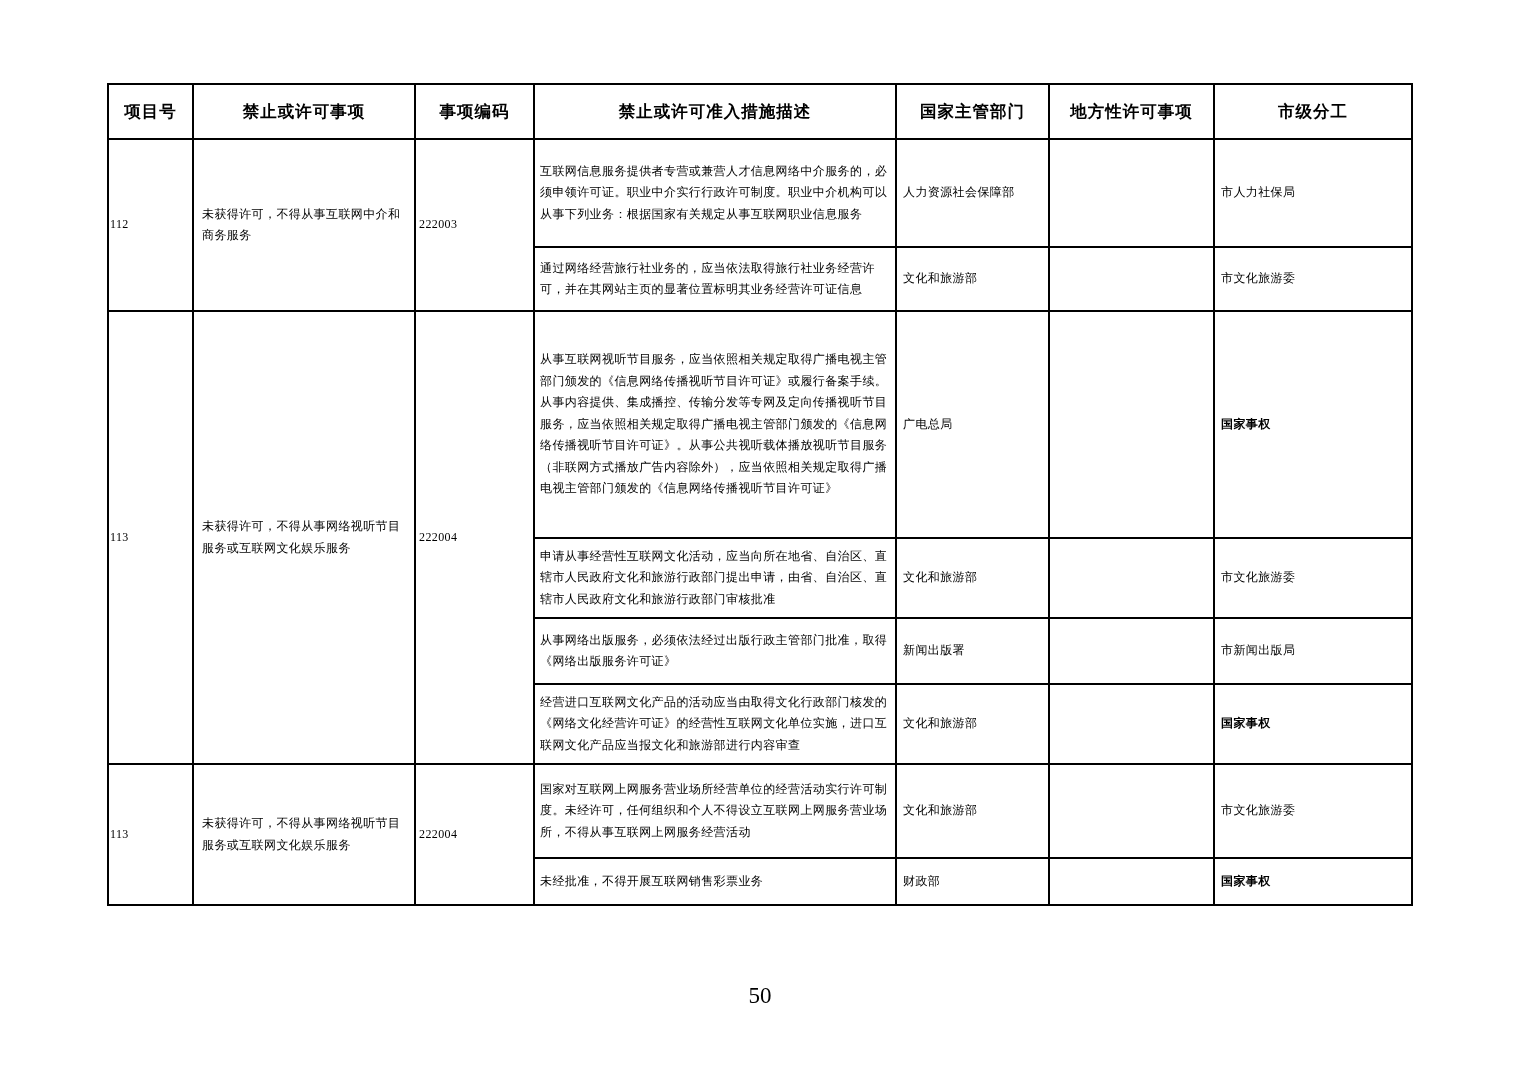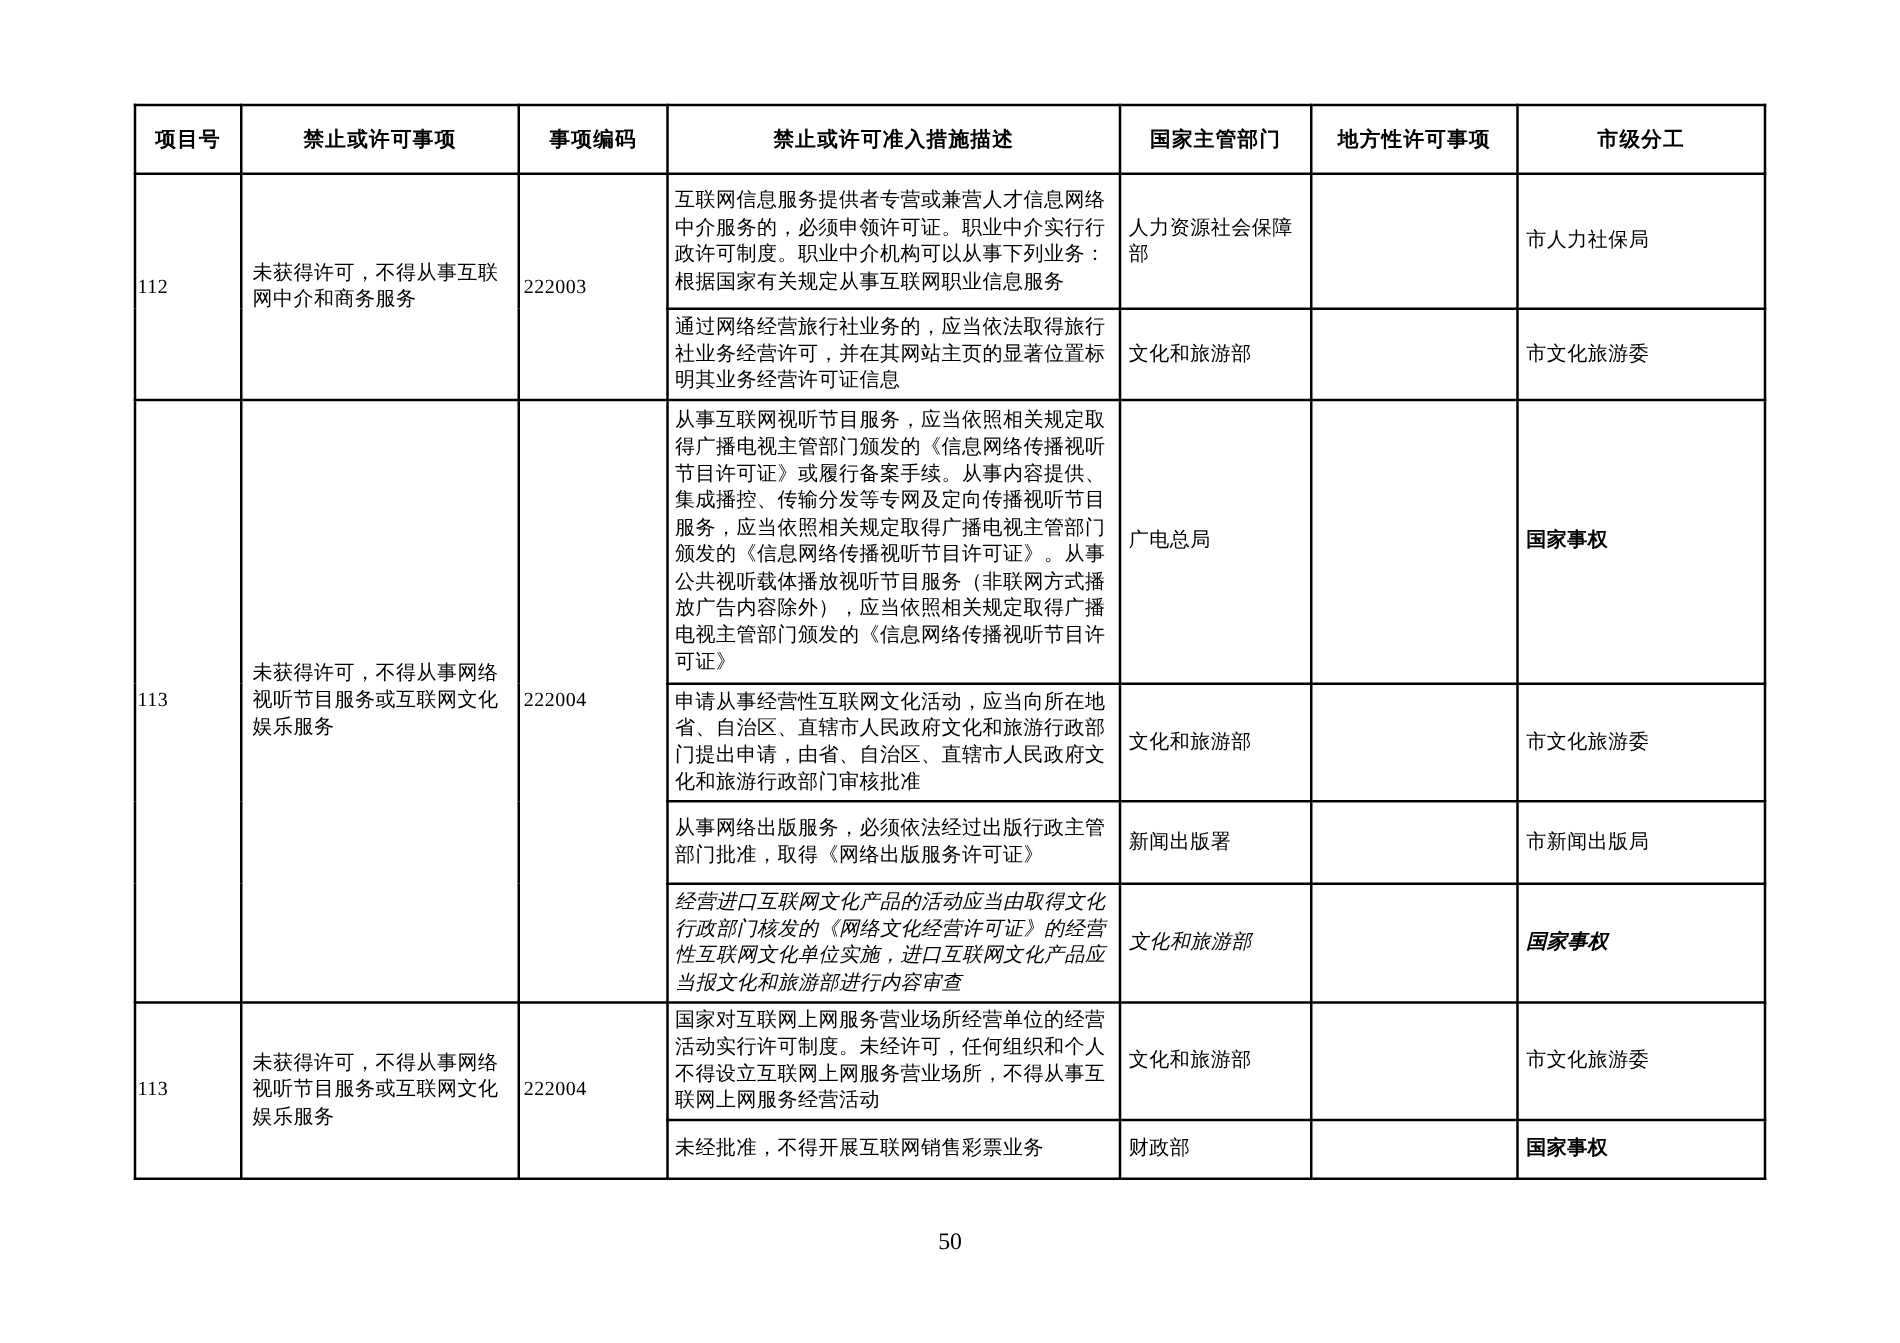--- a/index.html
+++ b/index.html
@@ -19,21 +19,21 @@
     position: absolute;
     left: 107px;
     top: 83px;
     width: 1304px;
     border-collapse: collapse;
     table-layout: fixed;
   }
   table.matrix th, table.matrix td {
     border: 2px solid #000000;
     vertical-align: middle;
-    font-size: 16px;
+    font-size: 12px;
     letter-spacing: 0.4px;
     line-height: 21.5px;
     overflow: hidden;
     box-sizing: border-box;
     word-break: break-all;
   }
   table.matrix thead th {
     height: 55px;
     font-weight: bold;
     font-size: 16.5px;
@@ -69,21 +69,21 @@
   td.bold {
     font-weight: bold;
     letter-spacing: 0.2px;
   }
   .page-number {
     position: absolute;
     left: 0;
     top: 983px;
     width: 1520px;
     text-align: center;
-    font-size: 19px;
+    font-size: 23px;
   }
 </style>
 </head>
 <body>
 
 <div class="page">
   <table class="matrix">
     <colgroup>
       <col style="width:85px">
       <col style="width:222px">
@@ -134,21 +134,21 @@
           <td class="cell-dept">文化和旅游部</td>
           <td class="cell-local"></td>
           <td class="cell-city">市文化旅游委</td>
         </tr>
         <tr style="height: 66px;">
           <td class="cell-desc">从事网络出版服务，必须依法经过出版行政主管部门批准，取得《网络出版服务许可证》</td>
           <td class="cell-dept">新闻出版署</td>
           <td class="cell-local"></td>
           <td class="cell-city">市新闻出版局</td>
         </tr>
-        <tr style="height: 95px; font-style: italic;">
+        <tr style="height: 80px;">
           <td class="cell-desc">经营进口互联网文化产品的活动应当由取得文化行政部门核发的《网络文化经营许可证》的经营性互联网文化单位实施，进口互联网文化产品应当报文化和旅游部进行内容审查</td>
           <td class="cell-dept">文化和旅游部</td>
           <td class="cell-local"></td>
           <td class="cell-city bold">国家事权</td>
         </tr>
         <tr style="height: 94px;">
           <td class="cell-id" rowspan="2">113</td>
           <td class="cell-item" rowspan="2">未获得许可，不得从事网络视听节目服务或互联网文化娱乐服务</td>
           <td class="cell-code" rowspan="2">222004</td>
           <td class="cell-desc">国家对互联网上网服务营业场所经营单位的经营活动实行许可制度。未经许可，任何组织和个人不得设立互联网上网服务营业场所，不得从事互联网上网服务经营活动</td>

